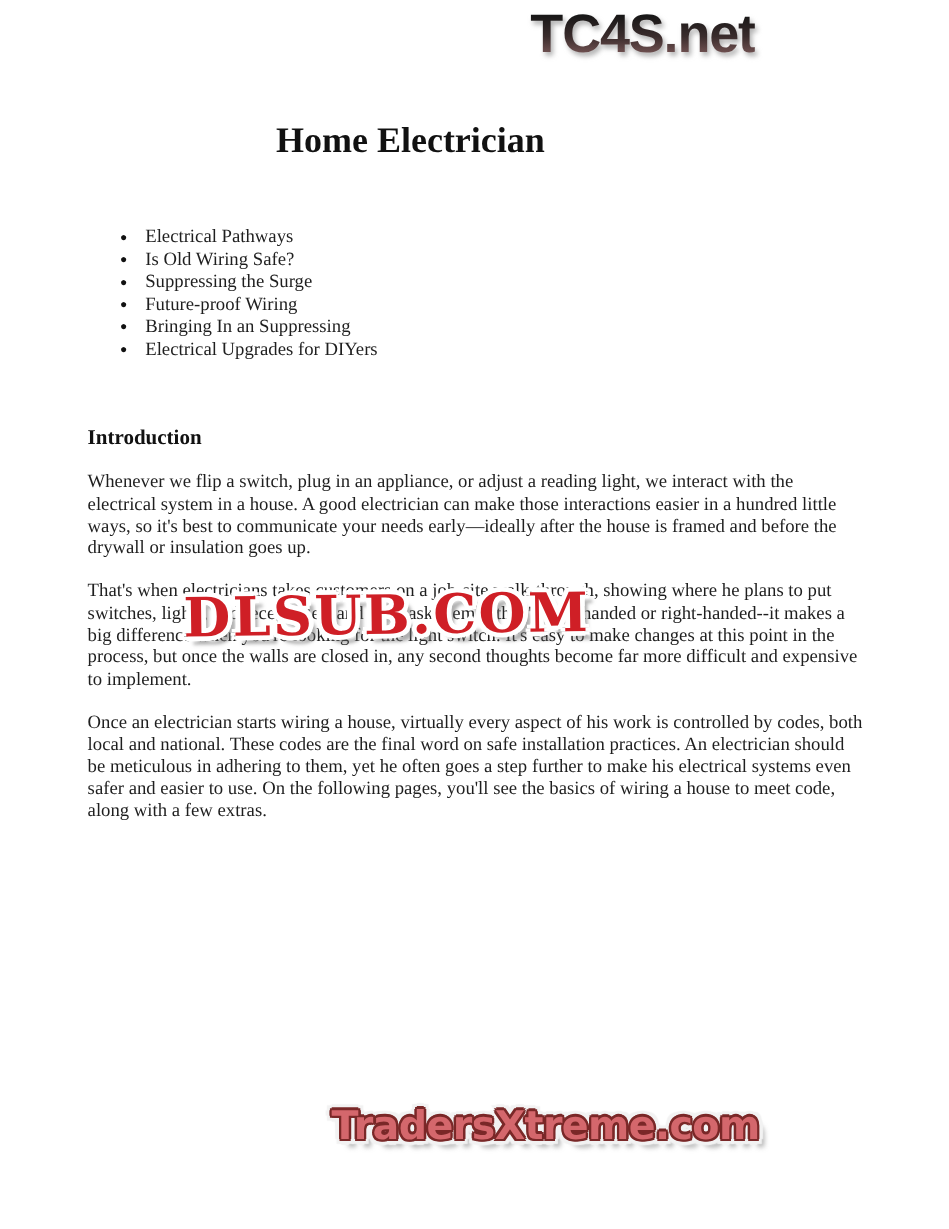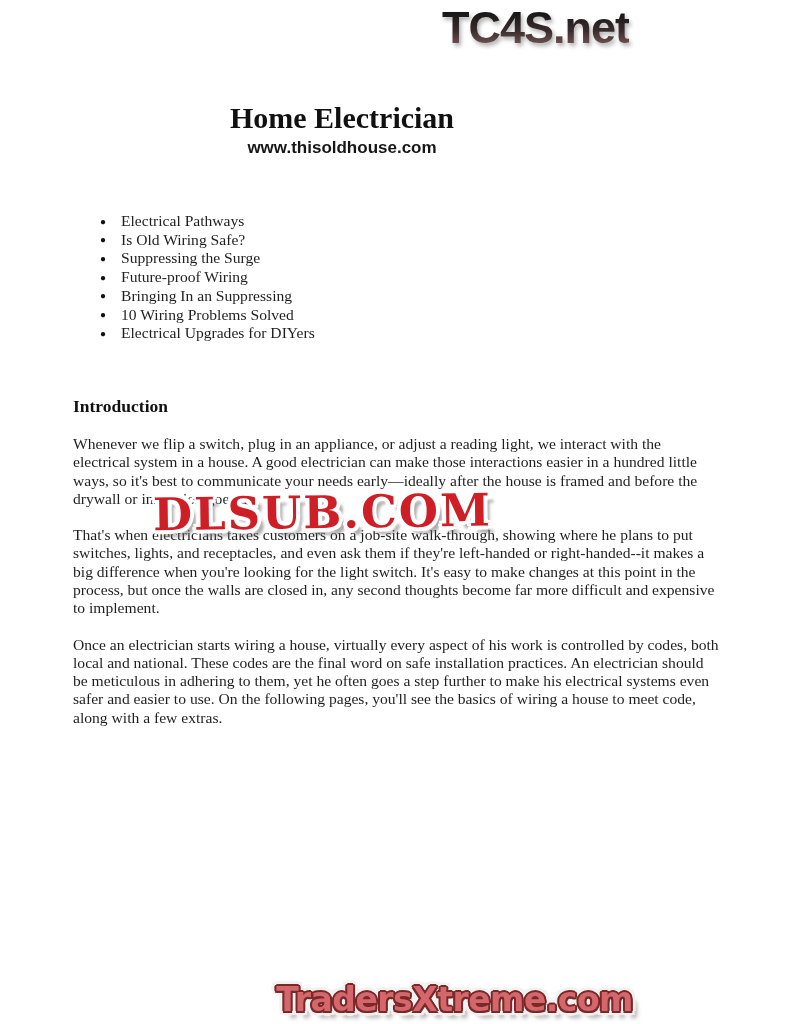--- a/index.html
+++ b/index.html
@@ -100,21 +100,21 @@
       -3px -3px 0 #ffffff,  3px -3px 0 #ffffff,
       -3px  3px 0 #ffffff,  3px  3px 0 #ffffff,
       -4px  0   0 #ffffff,  4px  0   0 #ffffff,
        0   -4px 0 #ffffff,  0    4px 0 #ffffff,
        6px  7px 3px rgba(110,110,110,0.55);
   }
 
   
   .traders {
     position: absolute;
-    top: 980px;
+    top: 918px;
     right: 4px;
     font-family: "DejaVu Sans", sans-serif;
     font-weight: bold;
     font-size: 33px;
     letter-spacing: -0.5px;
     white-space: nowrap;
     color: #d4676c;
     text-shadow:
       -1.5px -1.5px 0 #7a2828, 1.5px -1.5px 0 #7a2828,
       -1.5px  1.5px 0 #7a2828, 1.5px  1.5px 0 #7a2828,
@@ -127,30 +127,28 @@
 </style>
 </head>
 <body>
 
 <div class="page">
 
   <div class="tc4s">TC4S.net</div>
 
   <div class="doc-header">
     <h1 class="doc-title">Home Electrician</h1>
-    <div class="doc-subtitle">www.thisoldhouse.com</div>
   </div>
 
   <ul class="toc">
     <li><span class="bullet">●</span><span>Electrical Pathways</span></li>
     <li><span class="bullet">●</span><span>Is Old Wiring Safe?</span></li>
     <li><span class="bullet">●</span><span>Suppressing the Surge</span></li>
     <li><span class="bullet">●</span><span>Future-proof Wiring</span></li>
     <li><span class="bullet">●</span><span>Bringing In an Suppressing</span></li>
-    <li><span class="bullet">●</span><span>10 Wiring Problems Solved</span></li>
     <li><span class="bullet">●</span><span>Electrical Upgrades for DIYers</span></li>
   </ul>
 
   <h2 class="section-heading">Introduction</h2>
 
   <p class="body-para first">Whenever we flip a switch, plug in an appliance, or adjust a reading light, we interact with the electrical system in a house. A good electrician can make those interactions easier in a hundred little ways, so it's best to communicate your needs early—ideally after the house is framed and before the drywall or insulation goes up.</p>
   <p class="body-para">That's when electricians takes customers on a job-site walk-through, showing where he plans to put switches, lights, and receptacles, and even ask them if they're left-handed or right-handed--it makes a big difference when you're looking for the light switch. It's easy to make changes at this point in the process, but once the walls are closed in, any second thoughts become far more difficult and expensive to implement.</p>
   <p class="body-para">Once an electrician starts wiring a house, virtually every aspect of his work is controlled by codes, both local and national. These codes are the final word on safe installation practices. An electrician should be meticulous in adhering to them, yet he often goes a step further to make his electrical systems even safer and easier to use. On the following pages, you'll see the basics of wiring a house to meet code, along with a few extras.</p>
 
   <div class="dlsub">DLSUB.COM</div>

